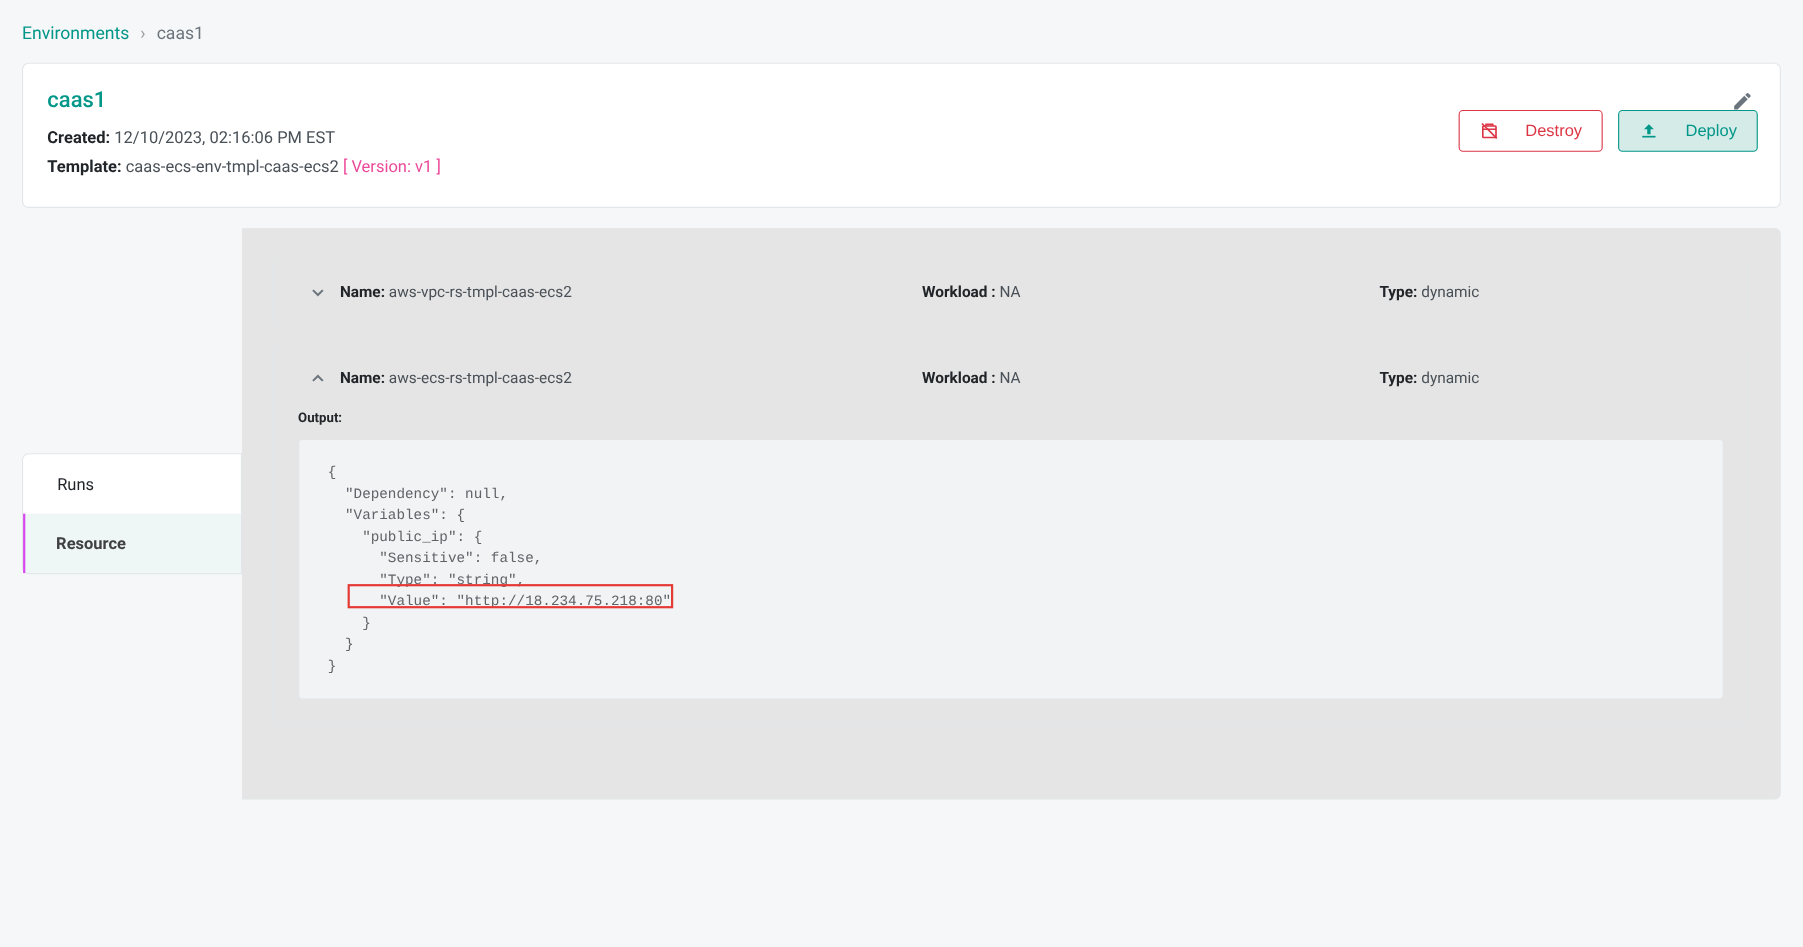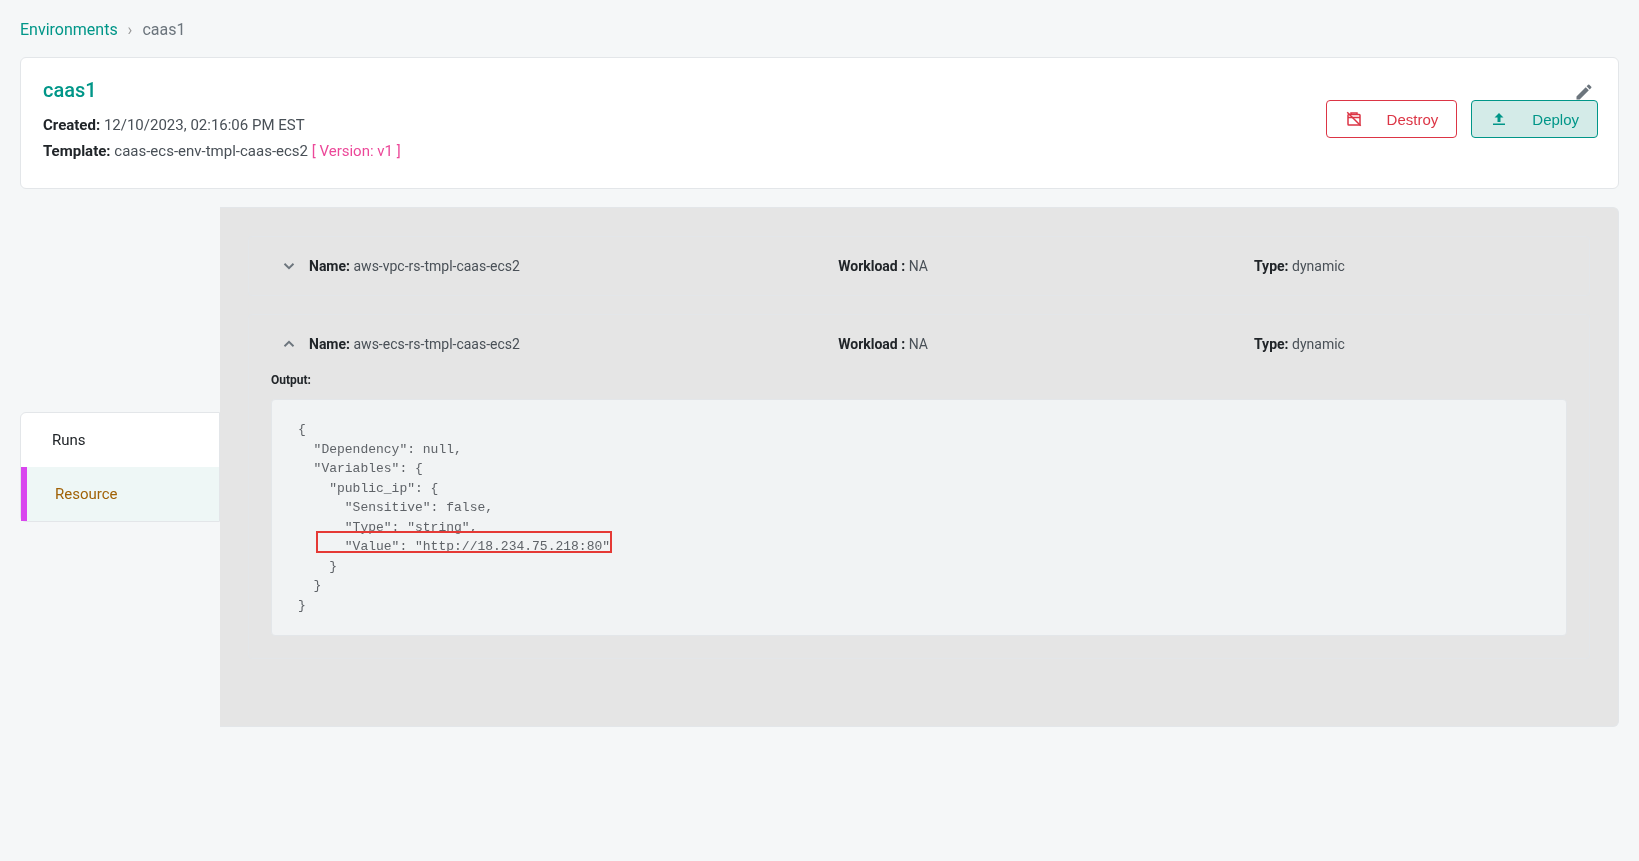--- a/index.html
+++ b/index.html
@@ -105,24 +105,24 @@
       border-radius: 6px 0 0 6px;
       padding: 0;
     }
     .side-tab {
       padding: 18px 28px;
       cursor: pointer;
       font-size: 15px;
       border-left: 3px solid transparent;
     }
     .side-tab.active {
-      color: #a16207;
-      font-weight: 400;
+      color: #404040;
+      font-weight: 700;
       background: #eef7f6;
-      border-left: 6px solid #d946ef;
+      border-left: 2px solid #d946ef;
     }
     .content {
       flex: 1;
       background: #e5e5e5;
       border: 1px solid #e3e6e9;
       border-left: none;
       border-radius: 0 6px 6px 0;
       padding: 28px;
       min-height: 520px;
     }

